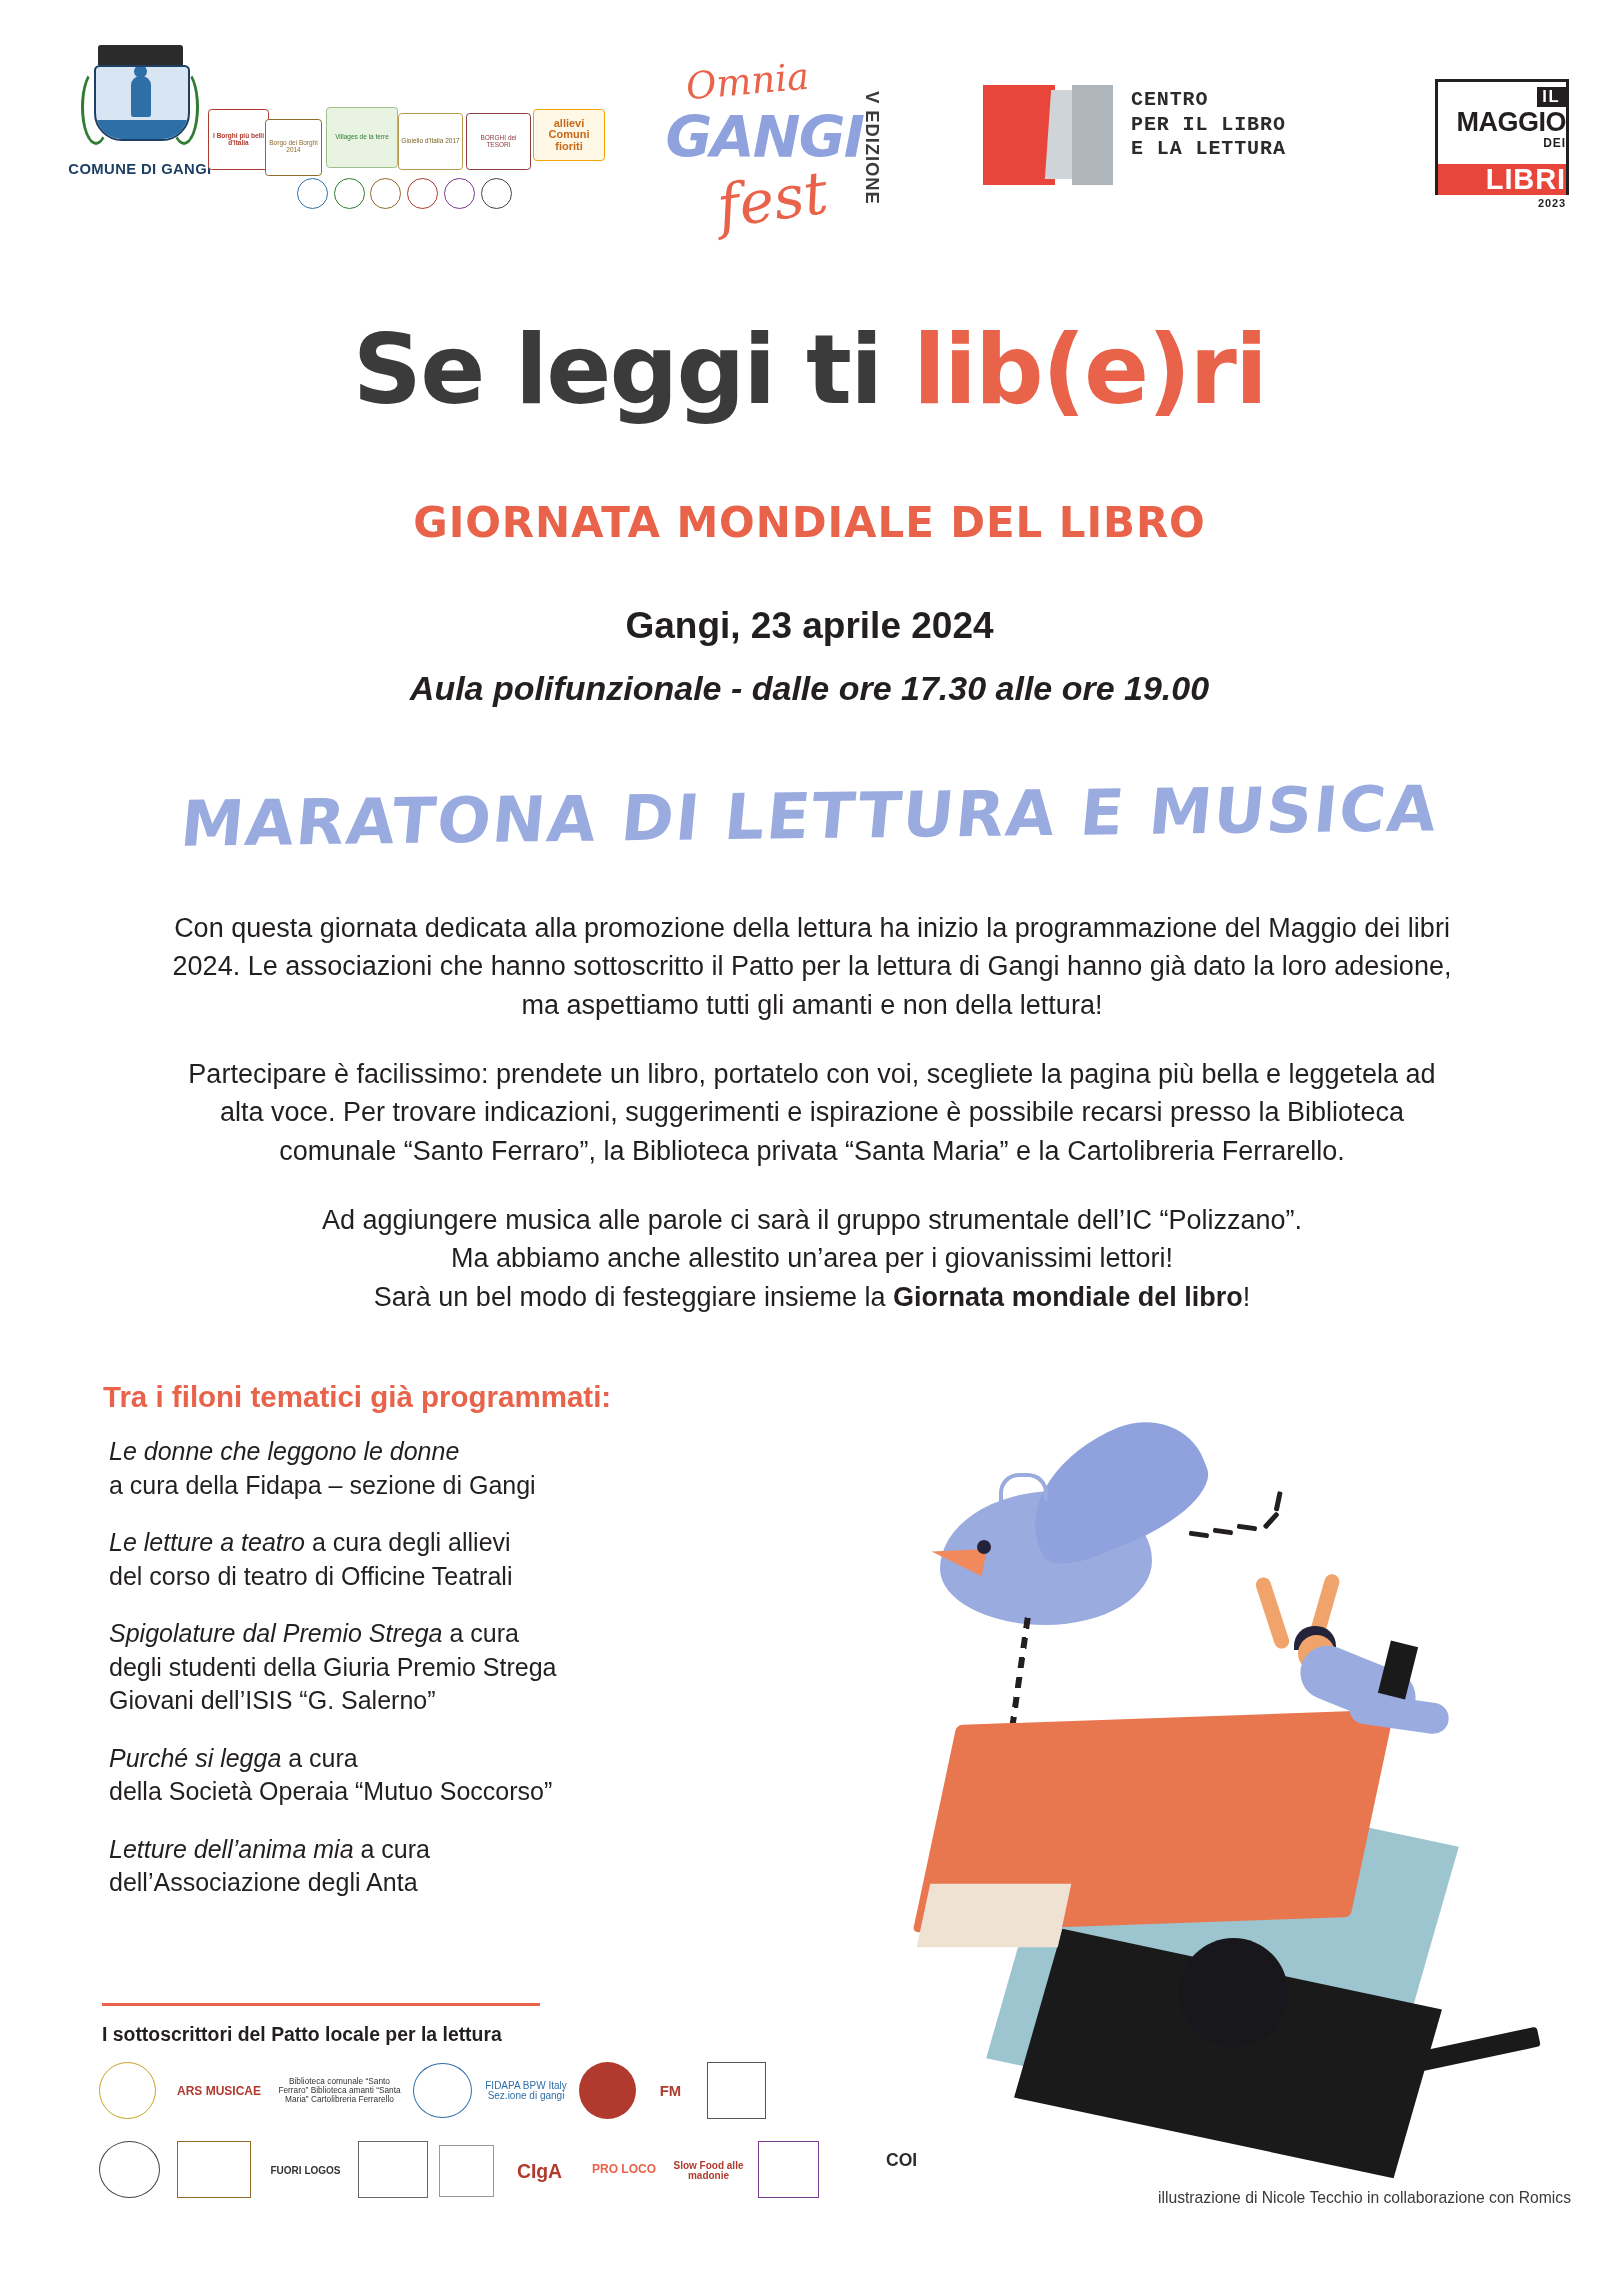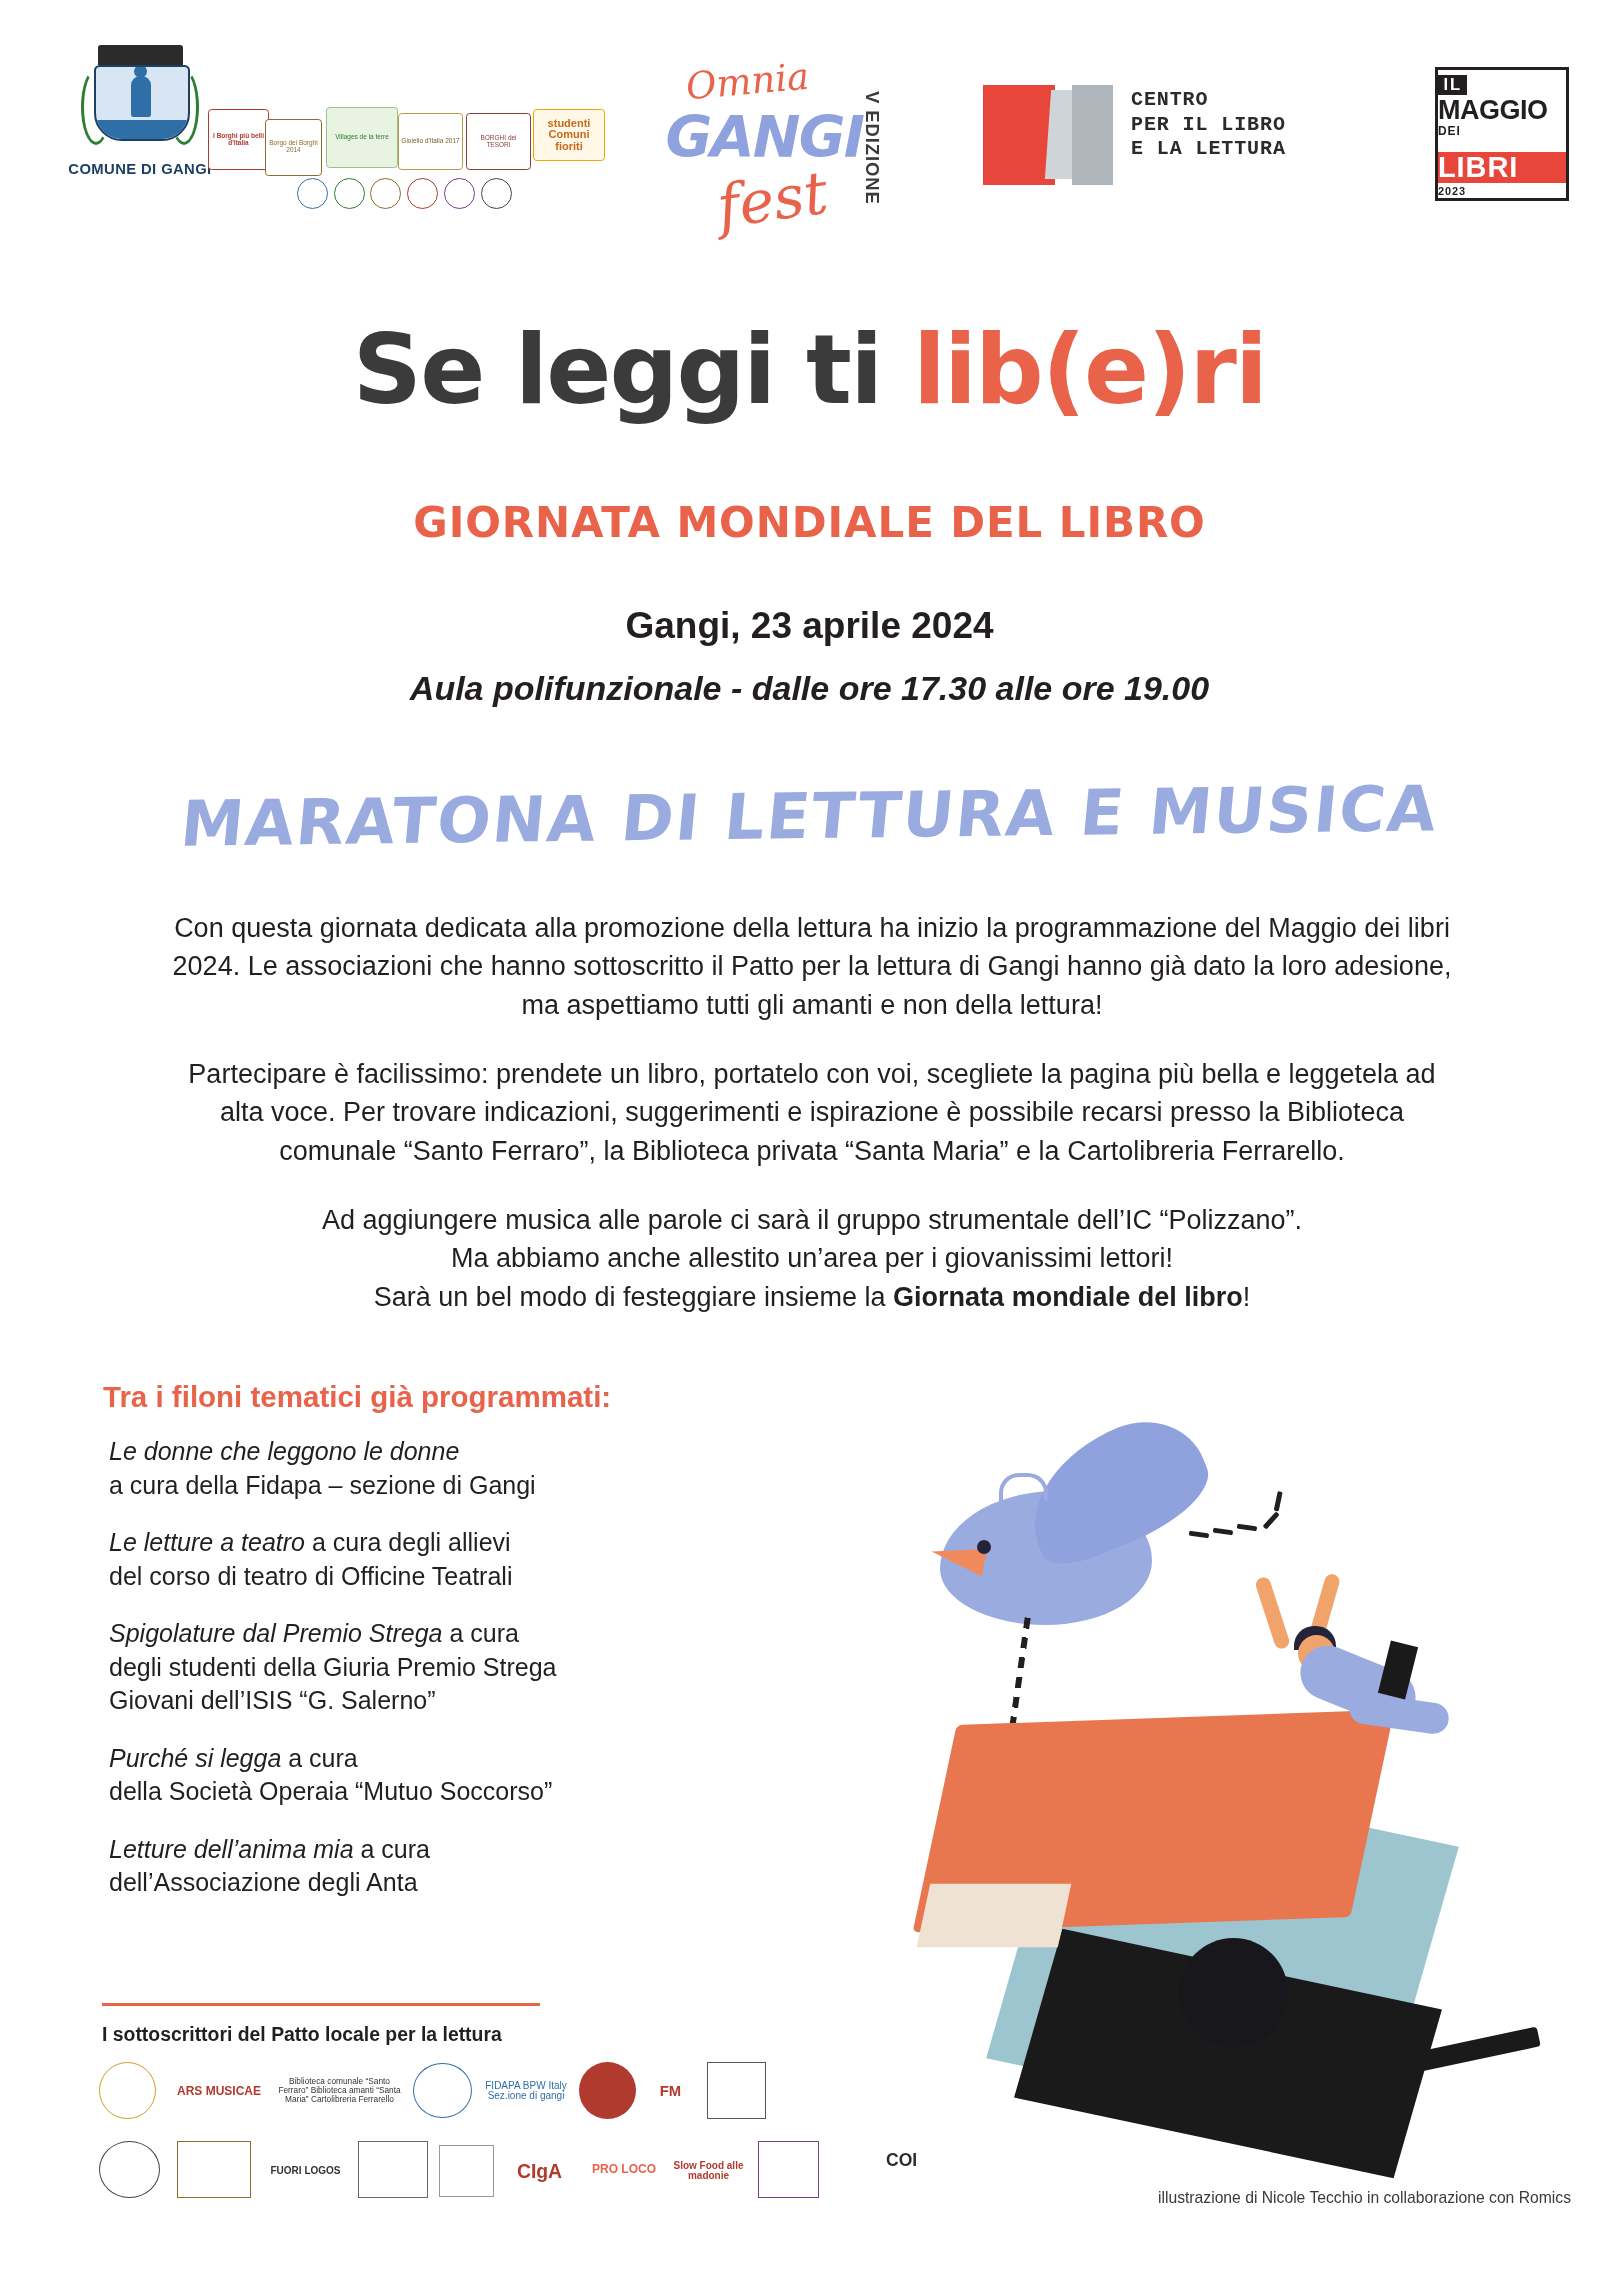--- a/index.html
+++ b/index.html
@@ -189,26 +189,26 @@
     font-weight: bold;
     font-size: 20px;
     line-height: 1.22;
     letter-spacing: 0.9px;
     color: #2b2b2b;
   }
 
   
   .maggio {
     position: absolute;
-    left: 1435px; top: 39px;
-    width: 134px; height: 134px;
+    left: 1435px; top: 51px;
+    width: 134px; height: 116px;
     border: 3.7px solid #231f20;
     background: #fff;
     box-sizing: border-box;
-    text-align: left;
+    text-align: right;
   }
   .maggio .m-il {
     font-size: 16.6px; font-weight: bold;
     background: #231f20; color: #fff;
     display: inline-block;
     padding: 0 5.5px;
     margin-top: 4.6px;
     letter-spacing: 1.8px;
   }
   .maggio .m-maggio {
@@ -553,21 +553,21 @@
       </div>
       <div class="comune-label">COMUNE DI GANGI</div>
     </div>
 
     <div class="badge-cluster">
       <div class="badge" style="left:0px; top:9.2px; width:61px; height:61px; border:1.8px solid #b03a2e; color:#b03a2e; font-weight:bold;">I Borghi più belli d'Italia</div>
       <div class="badge" style="left:57px; top:18.5px; width:57px; height:57px; border:1.8px solid #8e6b2a; color:#8e6b2a;">Borgo dei Borghi 2014</div>
       <div class="badge" style="left:118px; top:7.4px; width:72px; height:61px; background:#e9f3e2; color:#2e7d32; border:0.9px solid #9cc08a;">Villages de la terre</div>
       <div class="badge" style="left:190px; top:13px; width:65px; height:57px; border:0.9px solid #b79a4a; color:#7a6428;">Gioiello d'Italia 2017</div>
       <div class="badge" style="left:258px; top:13px; width:65px; height:57px; border:0.9px solid #8d3c3c; color:#8d3c3c;">BORGHI dei TESORI</div>
-      <div class="badge" style="left:325px; top:9.2px; width:72px; height:52px; border:1.8px solid #f0a800; background:#fff8e6; color:#c8681a; font-weight:bold; font-size:11px;">studenti Comuni fioriti</div>
+      <div class="badge" style="left:325px; top:9.2px; width:72px; height:52px; border:1.8px solid #f0a800; background:#fff8e6; color:#c8681a; font-weight:bold; font-size:11px;">allievi Comuni fioriti</div>
       <div class="badge" style="left:89px; top:78px; width:31px; height:31px; border-radius:50%; border:1.8px solid #2f6fa8;"></div>
       <div class="badge" style="left:126px; top:78px; width:31px; height:31px; border-radius:50%; border:1.8px solid #2e7d32;"></div>
       <div class="badge" style="left:162px; top:78px; width:31px; height:31px; border-radius:50%; border:1.8px solid #8e6b2a;"></div>
       <div class="badge" style="left:199px; top:78px; width:31px; height:31px; border-radius:50%; border:1.8px solid #b03a2e;"></div>
       <div class="badge" style="left:236px; top:78px; width:31px; height:31px; border-radius:50%; border:1.8px solid #7a3c8d;"></div>
       <div class="badge" style="left:273px; top:78px; width:31px; height:31px; border-radius:50%; border:1.8px solid #444;"></div>
     </div>
 
     <div class="omnia">
       <div class="omnia-omnia">Omnia</div>

